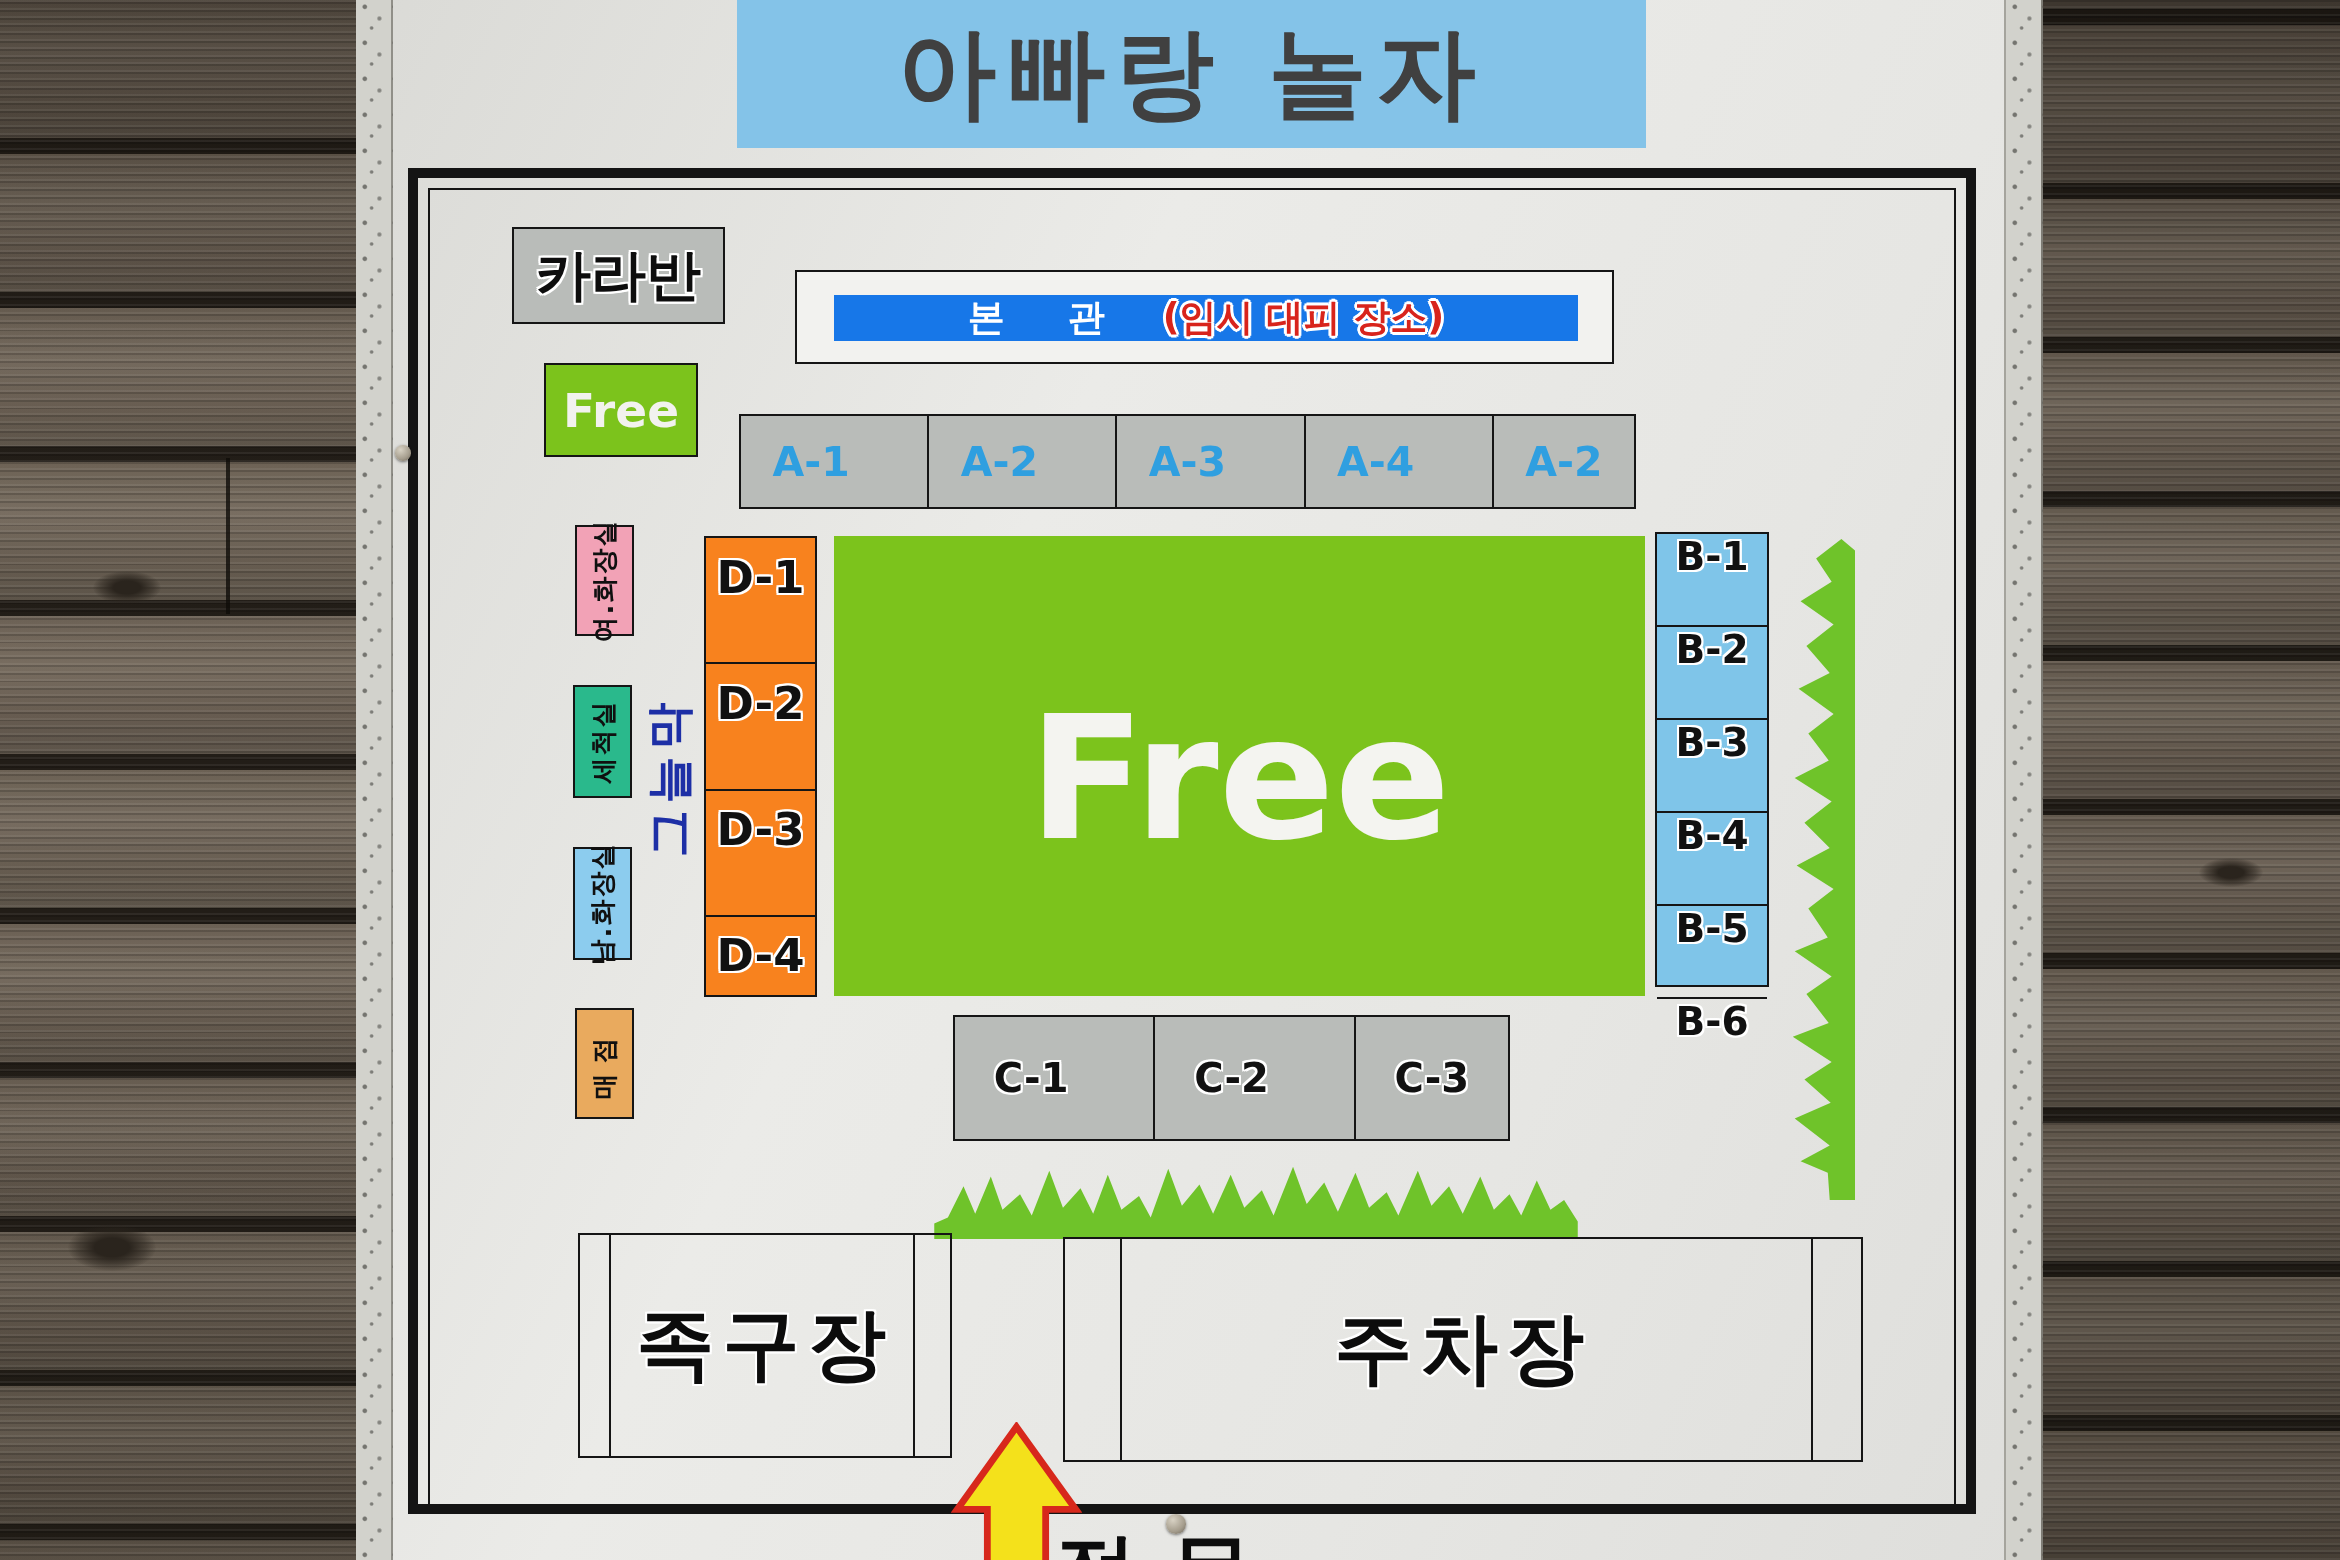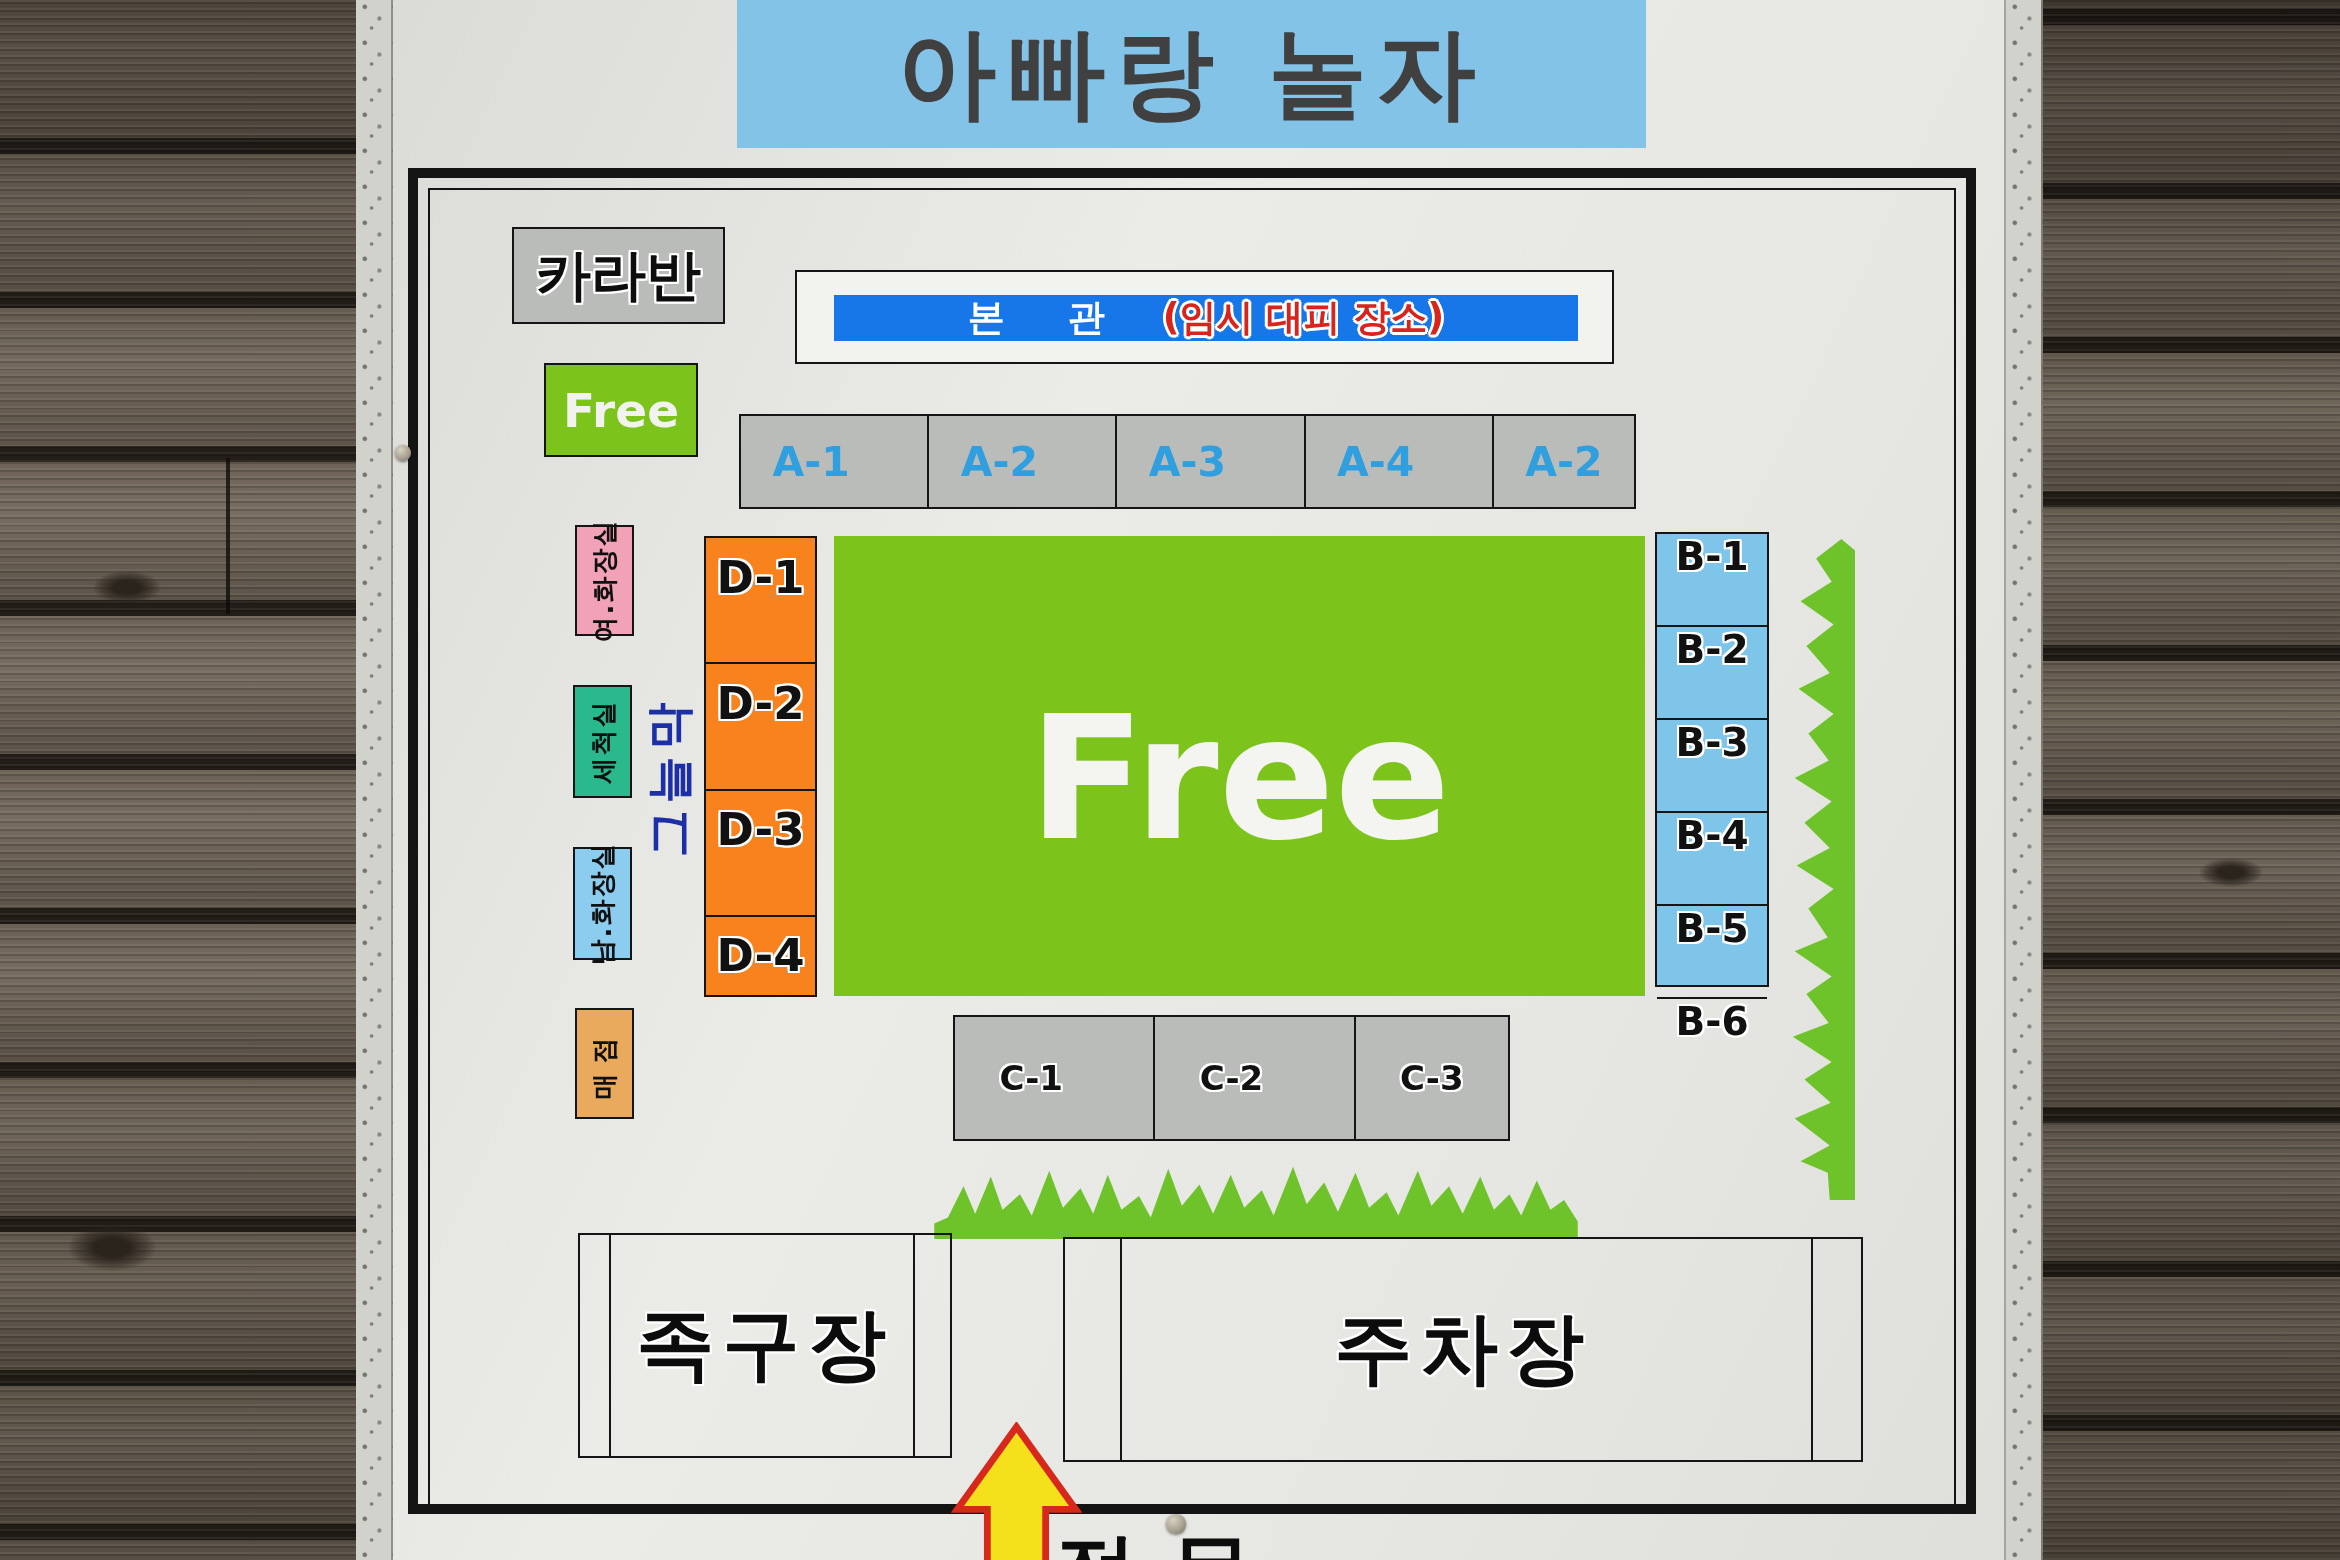--- a/index.html
+++ b/index.html
@@ -75,21 +75,21 @@
   #a-row{left:739px;top:414px;width:897px;height:95px;background:var(--site-gray);}
   #a-row .cell{border-left:2.9px solid #151515;font-size:41px;font-weight:800;color:var(--a-text-blue);}
   #a-row .cell:first-child{border-left:none;}
   #d-col{left:704px;top:536px;width:113px;height:461px;background:var(--d-orange);flex-direction:column;}
   #d-col .cell{border-top:2.9px solid #151515;font-size:45px;font-weight:800;color:#111;}
   #d-col .cell:first-child{border-top:none;}
   #b-col{left:1655px;top:532px;width:114px;height:455px;background:var(--b-blue);flex-direction:column;}
   #b-col .cell{border-top:2.9px solid #151515;font-size:39px;font-weight:800;color:#111;}
   #b-col .cell:first-child{border-top:none;}
   #c-row{left:953px;top:1015px;width:557px;height:126px;background:var(--site-gray);}
-  #c-row .cell{border-left:2.9px solid #151515;font-size:34px;font-weight:800;color:#111;}
+  #c-row .cell{border-left:2.9px solid #151515;font-size:40px;font-weight:800;color:#111;}
   #c-row .cell:first-child{border-left:none;}
   
   #free-big{position:absolute;left:834px;top:536px;width:811px;height:460px;background:var(--free-green);
     display:flex;align-items:center;justify-content:center;}
   #free-big .t{font-size:171px;font-weight:800;color:#f4f4f0;padding-top:25px;}
   
   .fac .t{font-size:26px;font-weight:800;color:#101010;letter-spacing:2px;}
   #fac-women{left:575px;top:525px;width:59px;height:111px;background:var(--pink);}
   #fac-wash{left:573px;top:685px;width:59px;height:113px;background:var(--teal);}
   #fac-men{left:573px;top:847px;width:59px;height:113px;background:var(--light-blue);}

